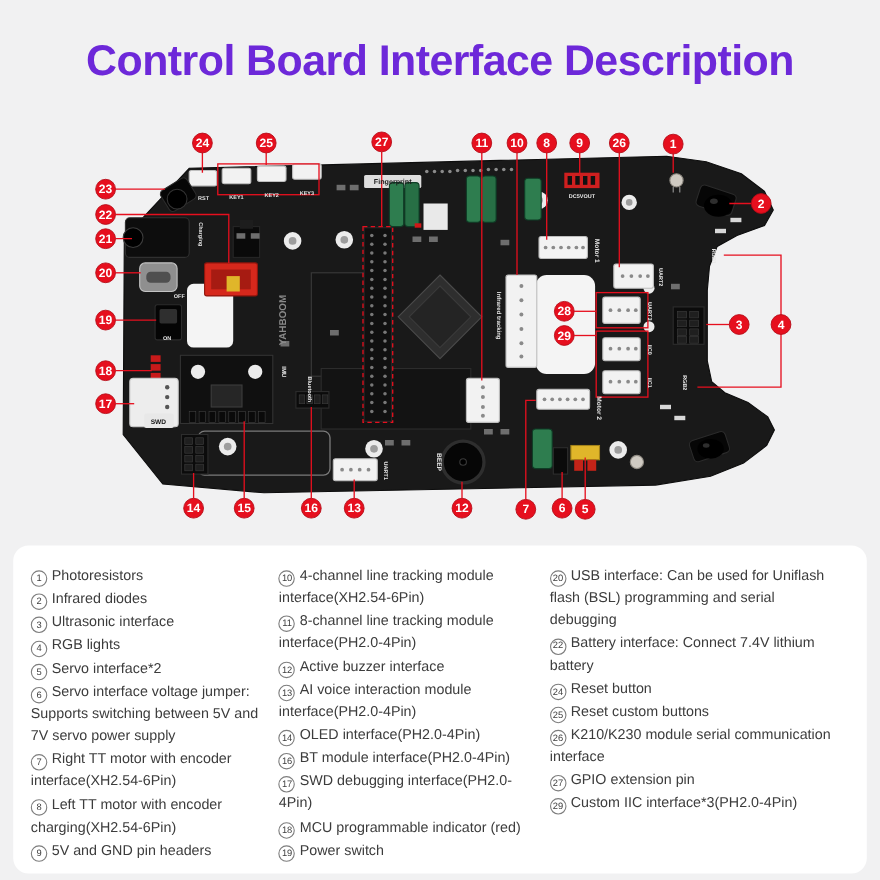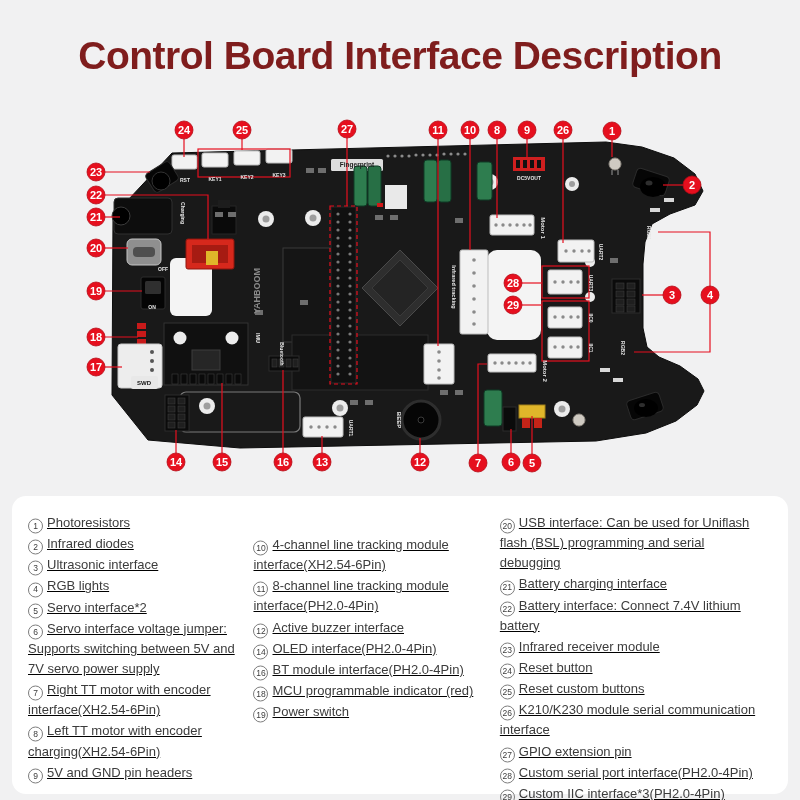--- a/index.html
+++ b/index.html
@@ -4,35 +4,34 @@
 <style>
   html,body{margin:0;padding:0;}
   body{
     width:800px;height:800px;overflow:hidden;
     background:#f1f1f2;
     font-family:"Liberation Sans", sans-serif;
     -webkit-font-smoothing:antialiased;
   }
   .header{height:112px;display:flex;align-items:center;justify-content:center;}
   .title{
-    font-size:39px;font-weight:700;letter-spacing:-0.5px;color:#7f1d1d;
+    font-size:39px;font-weight:700;letter-spacing:-0.5px;color:#6d28d9;
     font-family:"Liberation Sans", sans-serif;
   }
   .figure{position:relative;width:800px;height:378px;}
   .figure svg{display:block;}
   .legend-card{
     margin:6px 12px 0 12px;height:298px;box-sizing:border-box;
     background:#ffffff;border-radius:14px;
     padding:17px 16px 12px 16px;
     display:flex;
-    text-decoration:underline;
   }
   .legend-col{box-sizing:border-box;padding-right:10px;}
   .legend-col.c1{width:227px;}
-  .legend-col.c2{width:248px;margin-top:22px;}
+  .legend-col.c2{width:248px;}
   .legend-col.c3{width:274px;}
   .legend-item{
     font-size:13px;line-height:1.55;color:#3c3c3c;
     margin-bottom:1px;
   }
   .num-circle{
     display:inline-flex;align-items:center;justify-content:center;
     width:13px;height:13px;border:1px solid #7d7d7d;border-radius:50%;
     font-size:8.5px;color:#3c3c3c;margin-right:4px;
     transform:translateY(1.5px);flex:none;
@@ -622,30 +621,29 @@
       <div class="legend-item"><span class="num-circle">5</span><span>Servo interface*2</span></div>
       <div class="legend-item"><span class="num-circle">6</span><span>Servo interface voltage jumper: Supports switching between 5V and 7V servo power supply</span></div>
       <div class="legend-item"><span class="num-circle">7</span><span>Right TT motor with encoder interface(XH2.54-6Pin)</span></div>
       <div class="legend-item"><span class="num-circle">8</span><span>Left TT motor with encoder charging(XH2.54-6Pin)</span></div>
       <div class="legend-item"><span class="num-circle">9</span><span>5V and GND pin headers</span></div>
     </div>
   <div class="legend-col c2" id="col-1">
       <div class="legend-item"><span class="num-circle">10</span><span>4-channel line tracking module interface(XH2.54-6Pin)</span></div>
       <div class="legend-item"><span class="num-circle">11</span><span>8-channel line tracking module interface(PH2.0-4Pin)</span></div>
       <div class="legend-item"><span class="num-circle">12</span><span>Active buzzer interface</span></div>
+      <div class="legend-item"><span class="num-circle">13</span><span>AI voice interaction module interface(PH2.0-4Pin)</span></div>
       <div class="legend-item"><span class="num-circle">14</span><span>OLED interface(PH2.0-4Pin)</span></div>
       <div class="legend-item"><span class="num-circle">16</span><span>BT module interface(PH2.0-4Pin)</span></div>
+      <div class="legend-item"><span class="num-circle">17</span><span>SWD debugging interface(PH2.0-4Pin)</span></div>
       <div class="legend-item"><span class="num-circle">18</span><span>MCU programmable indicator (red)</span></div>
       <div class="legend-item"><span class="num-circle">19</span><span>Power switch</span></div>
     </div>
   <div class="legend-col c3" id="col-2">
       <div class="legend-item"><span class="num-circle">20</span><span>USB interface: Can be used for Uniflash flash (BSL) programming and serial debugging</span></div>
-      <div class="legend-item"><span class="num-circle">21</span><span>Battery charging interface</span></div>
       <div class="legend-item"><span class="num-circle">22</span><span>Battery interface: Connect 7.4V lithium battery</span></div>
-      <div class="legend-item"><span class="num-circle">23</span><span>Infrared receiver module</span></div>
       <div class="legend-item"><span class="num-circle">24</span><span>Reset button</span></div>
       <div class="legend-item"><span class="num-circle">25</span><span>Reset custom buttons</span></div>
       <div class="legend-item"><span class="num-circle">26</span><span>K210/K230 module serial communication interface</span></div>
       <div class="legend-item"><span class="num-circle">27</span><span>GPIO extension pin</span></div>
-      <div class="legend-item"><span class="num-circle">28</span><span>Custom serial port interface(PH2.0-4Pin)</span></div>
       <div class="legend-item"><span class="num-circle">29</span><span>Custom IIC interface*3(PH2.0-4Pin)</span></div>
     </div>
 </div>
 
 </body></html>

